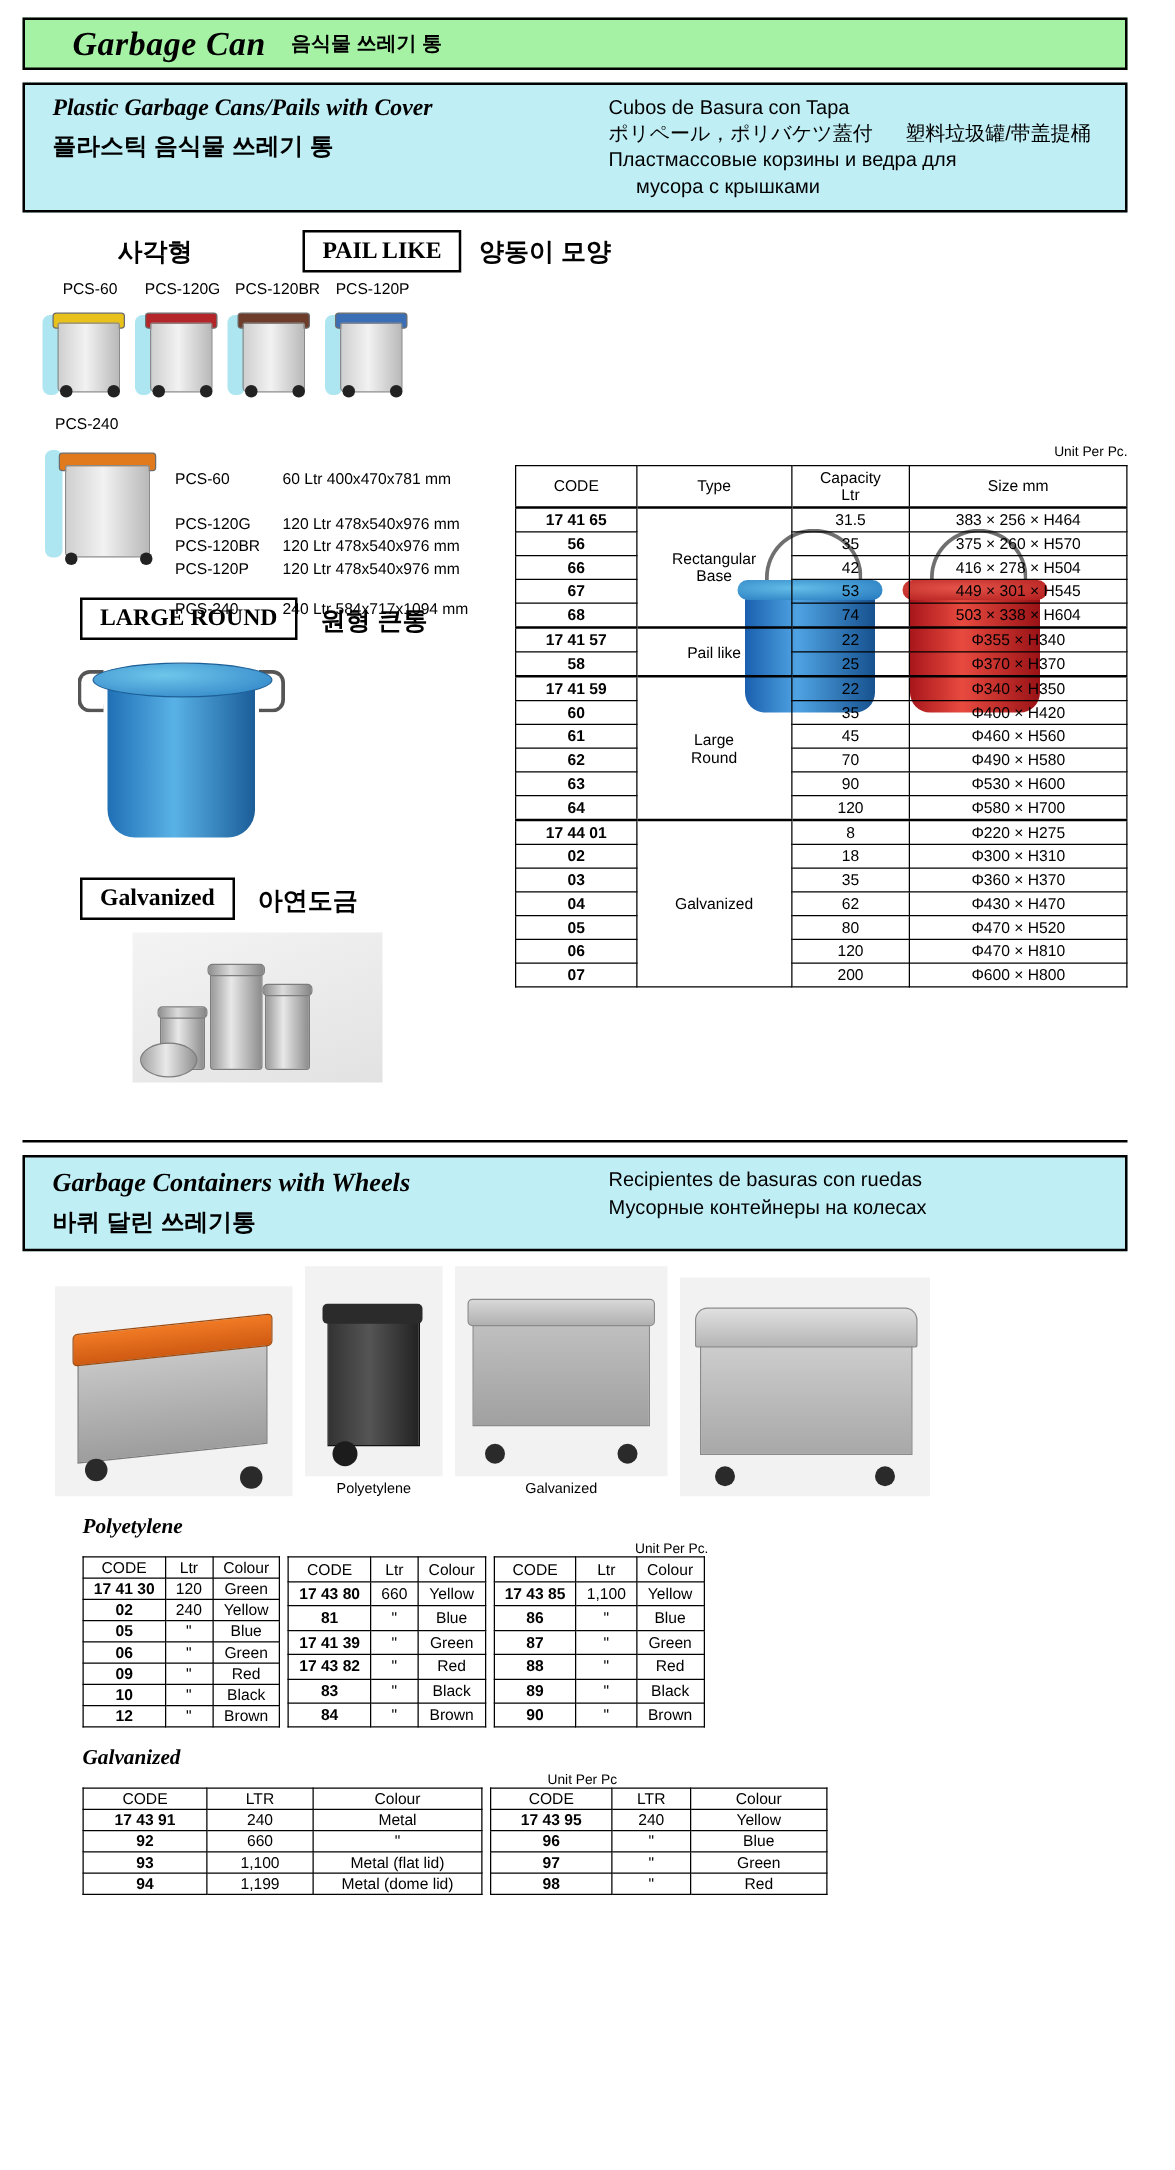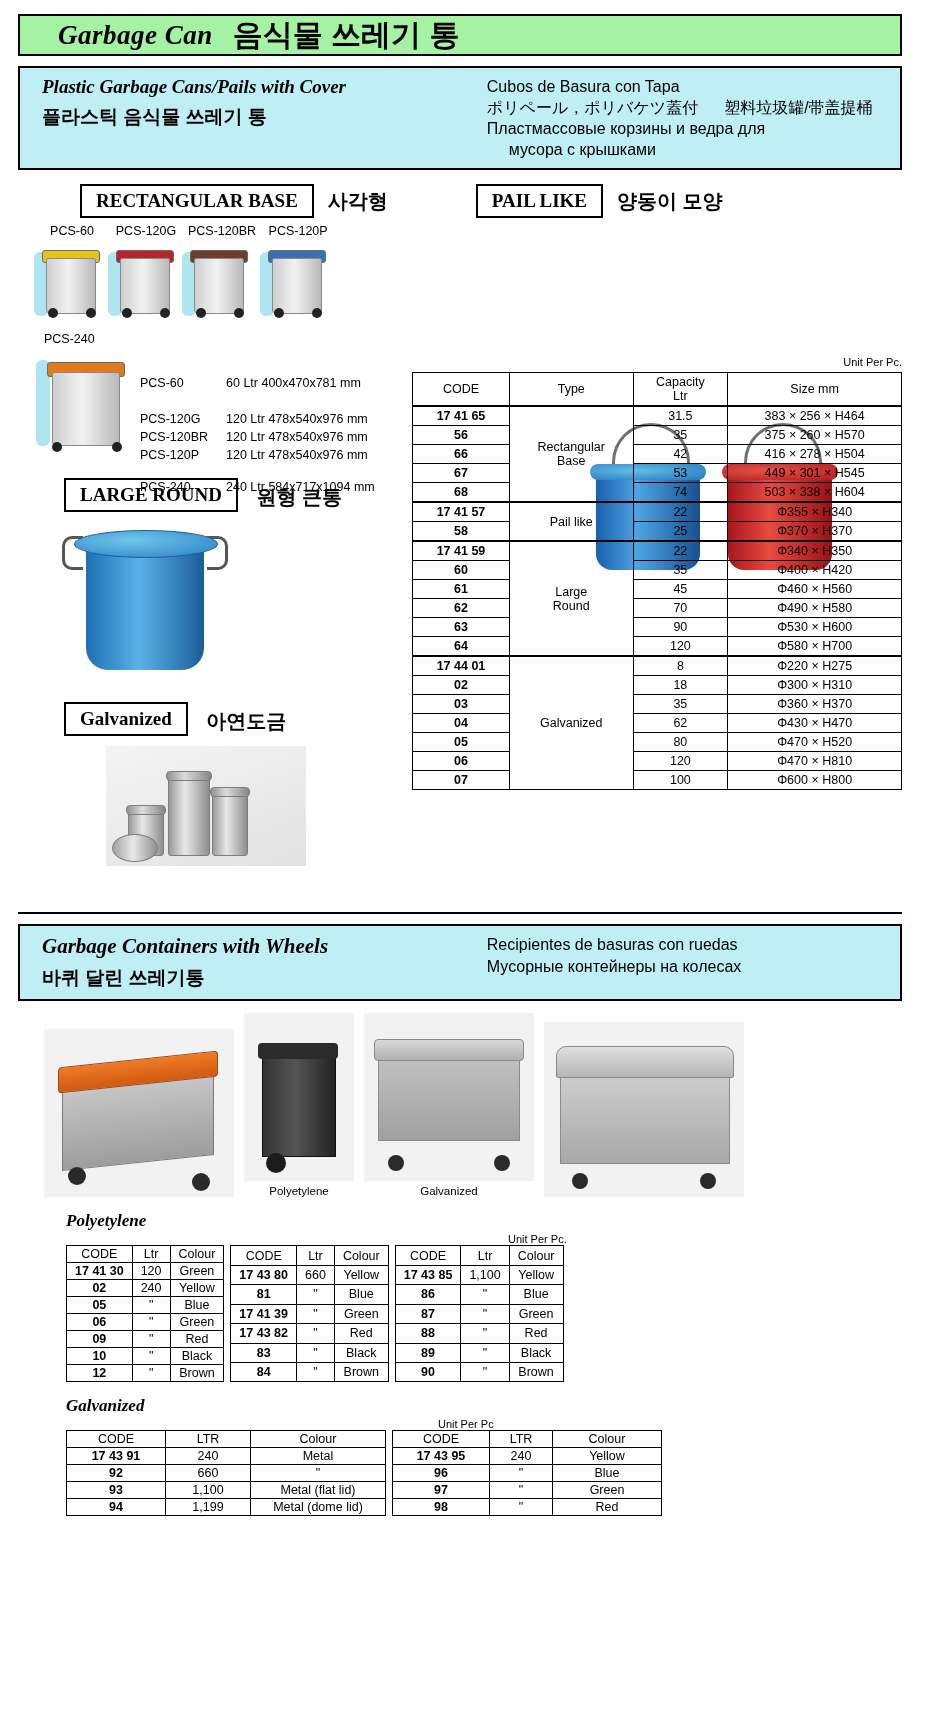--- a/index.html
+++ b/index.html
@@ -29,21 +29,21 @@
     box-sizing:border-box;
   }
   .title-banner .t-en{
     font-family:"Liberation Serif", serif;
     font-weight:bold;
     font-style:italic;
     font-size:27px;
     letter-spacing:0.5px;
   }
   .title-banner .t-kr{
-    font-size:30px;
+    font-size:16px;
     font-weight:bold;
     margin-left:20px;
   }
 
   
   .sec-head{
     margin-top:10px;
     border:2px solid #000;
     background:#bfeef5;
     display:flex;
@@ -246,21 +246,20 @@
         <span>ポリペール，ポリバケツ蓋付</span>
         <span>塑料垃圾罐/带盖提桶</span>
       </div>
       <div>Пластмассовые корзины и ведра для</div>
       <div style="padding-left:22px;">мусора с крышками</div>
     </div>
   </div>
 
   <div class="row-labels">
     <div class="grp a">
-      <span class="label-box">RECTANGULAR BASE</span>
       <span class="label-kr">사각형</span>
     </div>
     <div class="grp b">
       <span class="label-box">PAIL LIKE</span>
       <span class="label-kr">양동이 모양</span>
     </div>
   </div>
 
   <div class="prod-area">
 
@@ -503,21 +502,21 @@
       <td>80</td>
       <td>Φ470 × H520</td>
     </tr>
     <tr>
       <td class="code">06</td>
       <td>120</td>
       <td>Φ470 × H810</td>
     </tr>
     <tr>
       <td class="code">07</td>
-      <td>100</td>
+      <td>200</td>
       <td>Φ600 × H800</td>
     </tr>
   </tbody>
     </table>
 
   <hr class="hr-line" style="margin-top:46px;">
 
   <div class="sec-head sec2" style="margin-top:10px;">
     <div class="left">
       <div class="en" style="font-size:21px;">Garbage Containers with Wheels</div>

